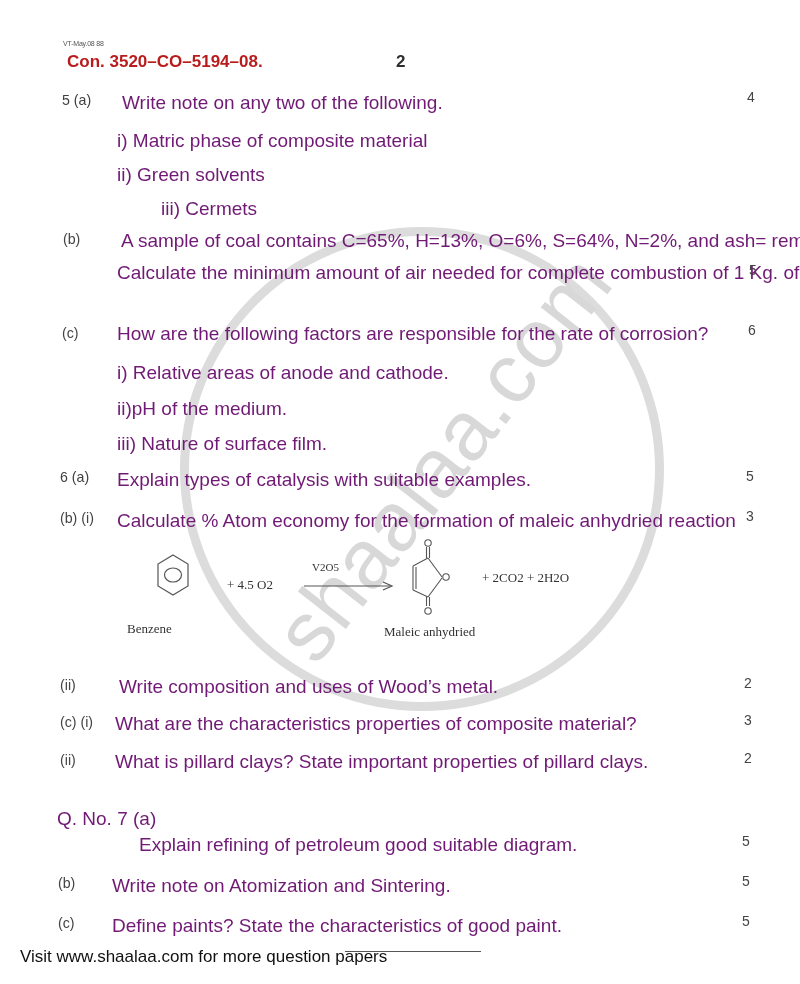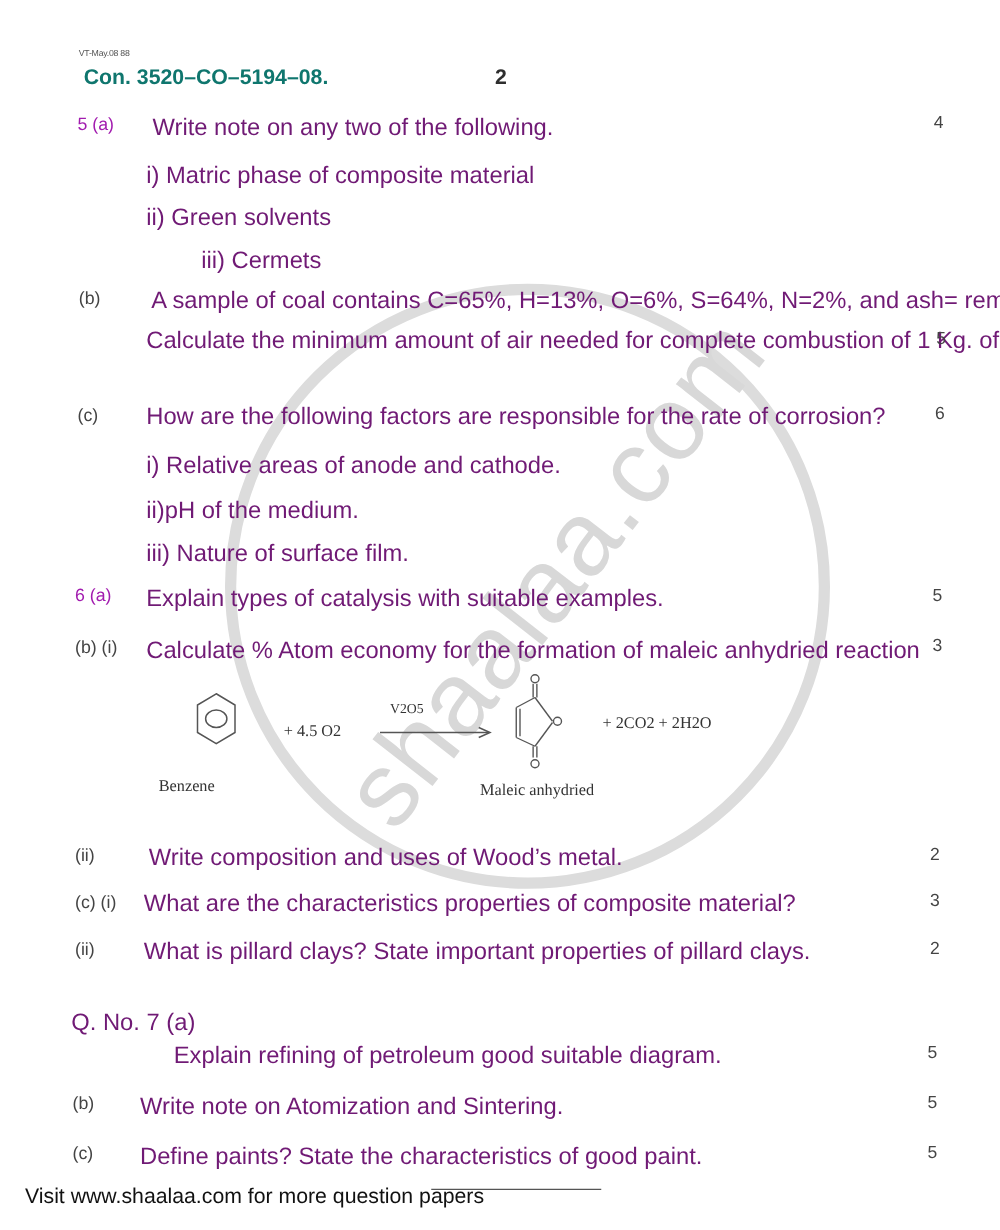--- a/index.html
+++ b/index.html
@@ -2,24 +2,24 @@
 <html><head>
 <meta charset="utf-8">
 <style>
   html, body { margin: 0; padding: 0; }
   body {
     width: 800px; height: 984px; background: #ffffff; position: relative; overflow: hidden;
     font-family: "Liberation Sans", "DejaVu Sans", sans-serif; color: #2a2a2a;
   }
   .abs { position: absolute; white-space: nowrap; }
   .hdr-small { font-size: 7px; color: #555; left: 63px; top: 40px; letter-spacing: -0.2px; }
-  .hdr-con { font-size: 17px; font-weight: bold; color: #0f766e; left: 67px; top: 52px; }
+  .hdr-con { font-size: 17px; font-weight: bold; color: #b91c1c; left: 67px; top: 52px; }
   .hdr-page { font-size: 17px; font-weight: bold; color: #2e2e2e; left: 396px; top: 52px; }
   .q { font-size: 19px; color: #701a75; font-family: "Liberation Sans Narrow", "Liberation Sans", sans-serif; }
-  .num { font-size: 14.2px; color: #a21caf; }
+  .num { font-size: 14.2px; color: #404040; }
   .lbl { font-size: 14.2px; color: #444; }
   .marks { font-size: 14px; color: #444; }
   .serif { font-family: "Liberation Serif", "DejaVu Serif", serif; color: #333; }
   .footer { font-size: 17px; color: #111; left: 20px; top: 947px; font-family: "Liberation Sans", sans-serif; }
   .footer-line { position: absolute; left: 345px; top: 951px; width: 136px; height: 1px; background: #555; }
   .watermark-circle {
     position: absolute; left: 180px; top: 227px; width: 484px; height: 484px;
     border: 9px solid #dcdcdc; border-radius: 50%; box-sizing: border-box;
   }
   .watermark-text {

